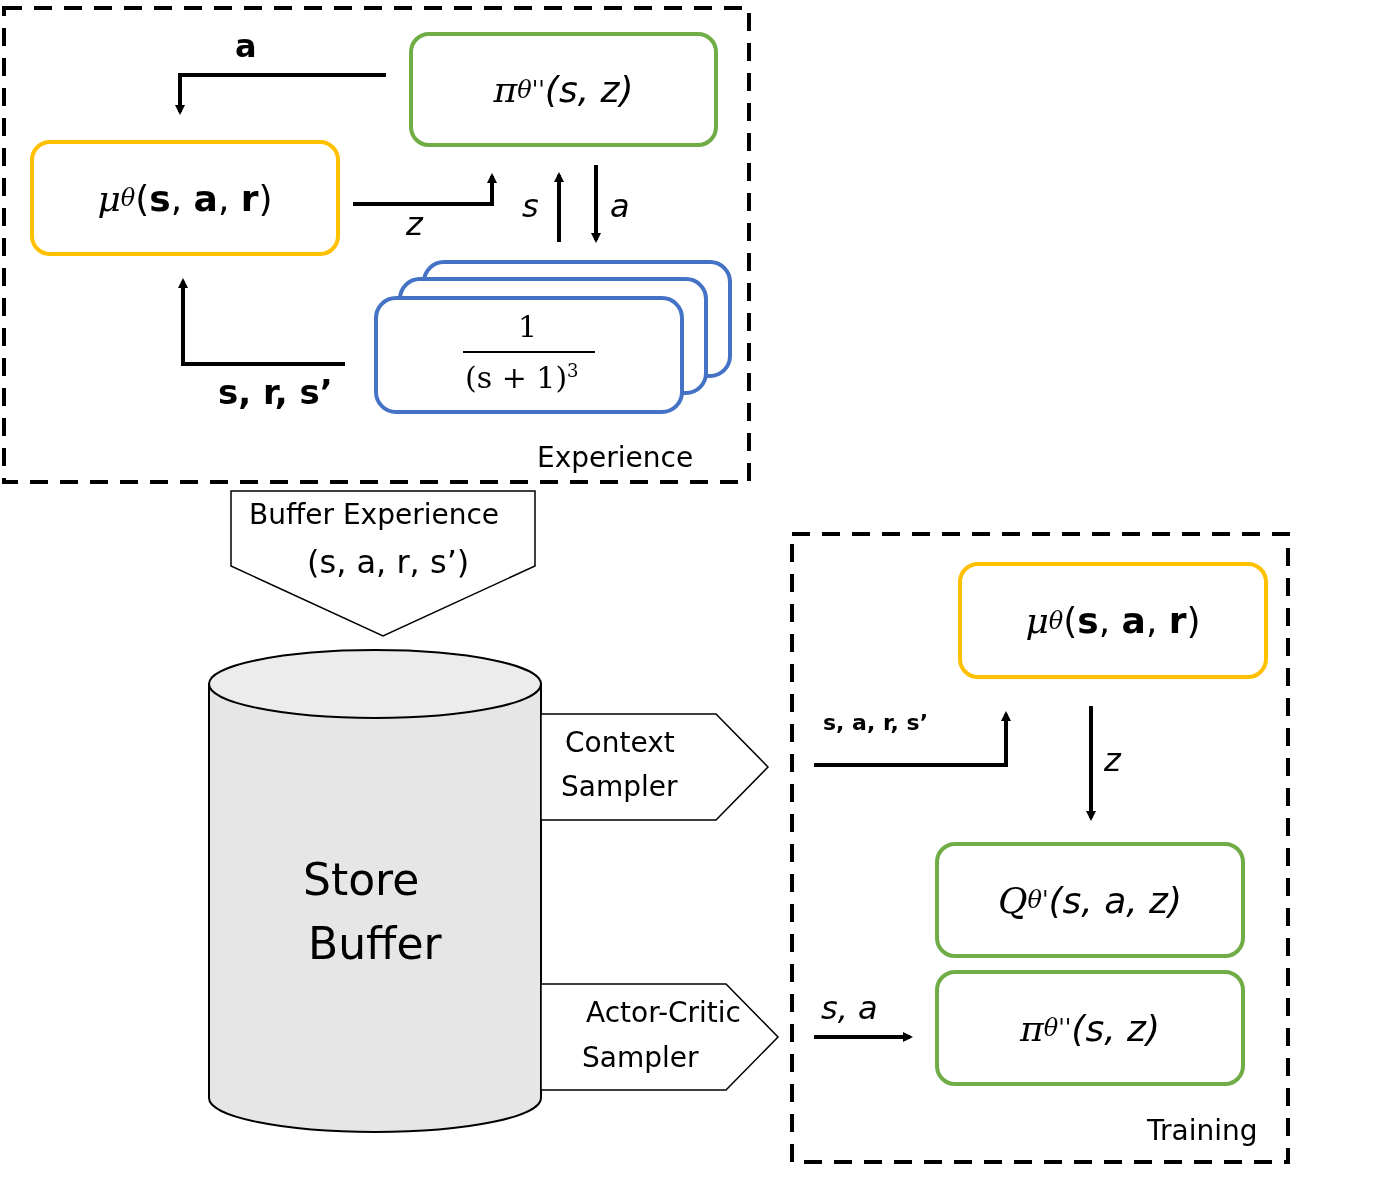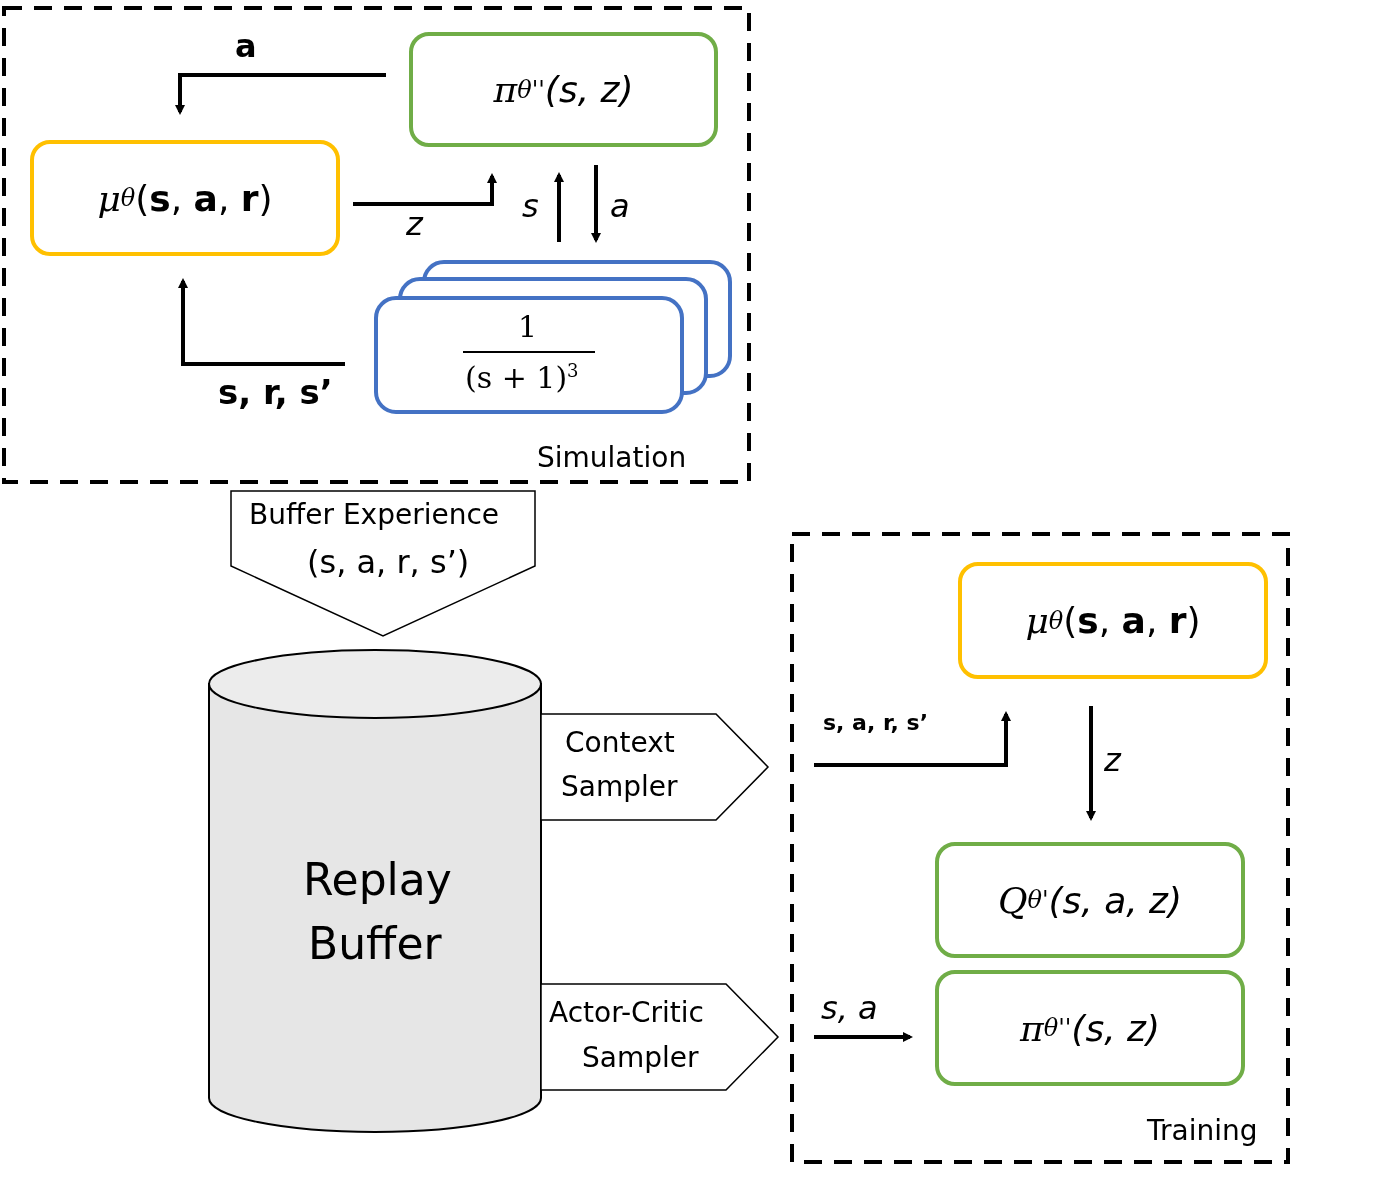--- a/index.html
+++ b/index.html
@@ -74,31 +74,31 @@
 <div class="lbl" style="left:518px;top:312px;font-size:30px;font-family:'DejaVu Serif',serif;">1</div>
 <div class="lbl" style="left:465px;top:362px;font-size:30px;font-family:'DejaVu Serif',serif;text-align:right;">
   <span>(s + 1)</span><sup style="font-size:18px;">3</sup>
 </div>
 
 <div class="lbl bold" style="left:235px;top:30px;font-size:32px;font-weight:bold;">a</div>
 <div class="lbl ital" style="left:406px;top:208px;font-size:32px;">z</div>
 <div class="lbl ital" style="left:522px;top:190px;font-size:32px;">s</div>
 <div class="lbl ital" style="left:610px;top:190px;font-size:32px;">a</div>
 <div class="lbl" style="left:218px;top:375px;font-size:34px;font-weight:bold;">s, r, s’</div>
-<div class="lbl" style="left:537px;top:444px;font-size:28px;">Simulation</div>
+<div class="lbl" style="left:537px;top:444px;font-size:28px;">Experience</div>
 
 <div class="lbl" style="left:249px;top:501px;font-size:28px;">Buffer Experience</div>
 <div class="lbl" style="left:307px;top:546px;font-size:32px;">(s, a, r, s’)</div>
 
-<div class="lbl" style="left:303px;top:858px;font-size:44px;">Replay</div>
+<div class="lbl" style="left:303px;top:858px;font-size:44px;">Store</div>
 <div class="lbl" style="left:308px;top:922px;font-size:44px;">Buffer</div>
 
 <div class="lbl" style="left:565px;top:729px;font-size:28px;">Context</div>
 <div class="lbl" style="left:561px;top:773px;font-size:28px;">Sampler</div>
-<div class="lbl" style="left:549px;top:999px;font-size:28px;">Actor-Critic</div>
+<div class="lbl" style="left:586px;top:999px;font-size:28px;">Actor-Critic</div>
 <div class="lbl" style="left:582px;top:1044px;font-size:28px;">Sampler</div>
 
 <div class="box" style="left:958px;top:562px;width:310px;height:117px;border:4px solid #ffc000;">
   <span class="math">μ</span>
     <span class="sub">θ</span>
     <span class="plain">(</span>
     <span class="bold">s</span>
     <span class="plain">,&nbsp;</span>
     <span class="bold">a</span>
     <span class="plain">,&nbsp;</span>

